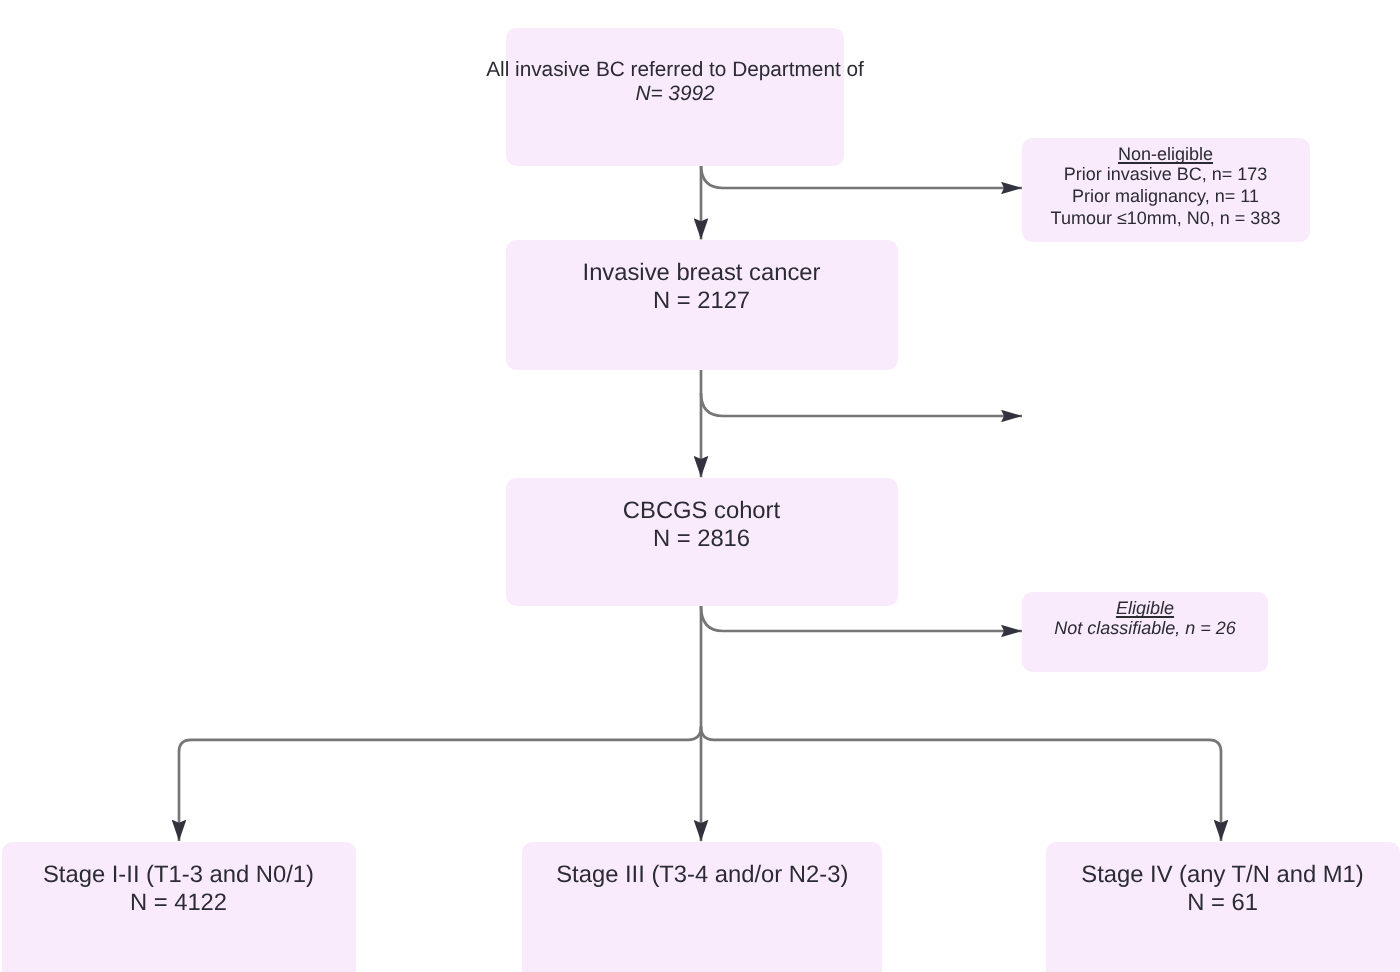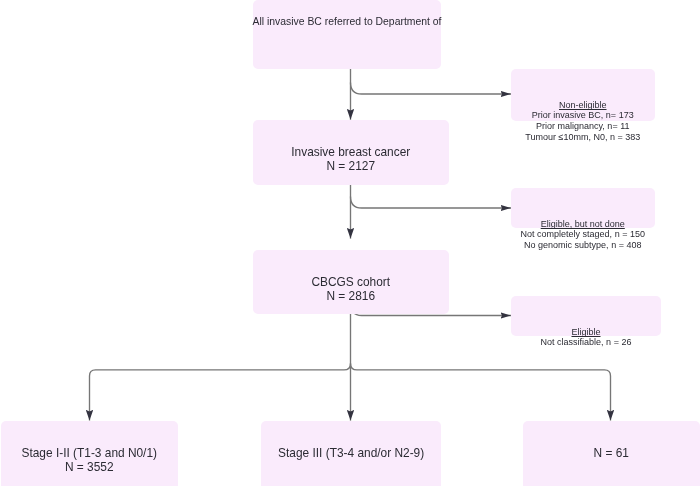--- a/index.html
+++ b/index.html
@@ -1,28 +1,28 @@
 <!DOCTYPE html>
 <html><head>
 <meta charset="utf-8">
 <title>Flowchart</title>
 <style>
   html,body{margin:0;padding:0;background:#ffffff;}
   body{-webkit-font-smoothing:antialiased;width:700px;height:486px;overflow:hidden;font-family:"Liberation Sans",sans-serif;}
   #stage{position:relative;width:700px;height:486px;}
   .node{position:absolute;background:#faebfc;border-radius:5px;display:flex;align-items:flex-start;justify-content:center;text-align:center;color:#2b2b33;box-sizing:border-box;}
   .node .txt{white-space:nowrap;position:relative;}
-  .main{font-size:11.9px;padding-top:25px;}
+  .main{font-size:11.9px;padding-top:9px;}
   .main .txt{line-height:14px;}
   .top{font-size:10.4px;padding-top:15.9px;}
   .top .txt{line-height:12.6px;}
   .side{font-size:9px;padding-top:2.5px;}
   .side .txt{line-height:10.8px;}
   svg.edges{position:absolute;left:0;top:0;width:700px;height:486px;overflow:visible;}
-  .ul{text-decoration:underline;text-decoration-skip-ink:none;-webkit-text-decoration-skip:none;text-underline-offset:0.5px;text-decoration-thickness:1px;margin-top:28px;}
+  .ul{text-decoration:underline;text-decoration-skip-ink:none;-webkit-text-decoration-skip:none;text-underline-offset:0.5px;text-decoration-thickness:1px;}
 </style>
 </head>
 <body>
 
 <div id="stage">
 
   <svg class="edges" viewBox="0 0 700 486">
     <defs>
       <marker id="ahv" markerWidth="11" markerHeight="7.4" refX="10.7" refY="3.7" orient="auto" markerUnits="userSpaceOnUse">
         <path d="M0,0 L1.6,3.7 L0,7.4 L10.7,3.7 z" fill="#333340"></path>
@@ -41,76 +41,71 @@
       <path d="M350.5,302.3 L350.5,420.6" marker-end="url(#ahv)"></path>
       <path d="M350.5,303 Q350.5,315.5 361.5,315.5 L511,315.5" marker-end="url(#ahh)"></path>
 
       <path d="M344,369.9 L95.5,369.9 Q89.5,369.9 89.5,375.9 L89.5,420.5" marker-end="url(#ahv)"></path>
       <path d="M357,369.9 L604.5,369.9 Q610.5,369.9 610.5,375.9 L610.5,420.5" marker-end="url(#ahv)"></path>
       <path d="M350.5,363.4 Q350.5,369.9 344,369.9"></path>
       <path d="M350.5,363.4 Q350.5,369.9 357,369.9"></path>
     </g>
   </svg>
 
-  <div class="node main top" style="left:253px;top:0px;width:188px;height:68.5px;">
+  <div class="node main top" style="left:253px;top:14px;width:169px;height:68.5px;">
     <div class="txt">
       <div>All invasive BC referred to Department of</div>
+      <div style="font-style:italic">N= 3992</div>
     </div>
   </div>
 
   <div class="node main" style="left:253px;top:120px;width:195.5px;height:64.7px;">
     <div class="txt">
       <div>Invasive breast cancer</div>
       <div>N = 2127</div>
     </div>
   </div>
 
-  <div class="node main" style="left:253px;top:250px;width:195.5px;height:64.4px;">
+  <div class="node main" style="left:253px;top:239px;width:195.5px;height:64.4px;">
     <div class="txt">
       <div>CBCGS cohort</div>
       <div>N = 2816</div>
     </div>
   </div>
 
   <div class="node side" style="left:511px;top:69px;width:143.5px;height:51.5px;">
     <div class="txt">
       <div class="ul">Non-eligible</div>
       <div>Prior invasive BC, n= 173</div>
       <div>Prior malignancy, n= 11</div>
       <div>Tumour ≤10mm, N0, n = 383</div>
     </div>
   </div>
 
-  <div class="node side" style="left:511px;top:188px;width:143.5px;height:39.5px;">
-    <div class="txt">
-      <div class="ul">Eligible, but not done</div>
-      <div>Not completely staged, n = 150</div>
-      <div>No genomic subtype, n = 408</div>
-    </div>
-  </div>
 
-  <div class="node side" style="left:511px;top:296px;width:150px;height:40.2px;">
+  <div class="node side" style="left:511px;top:296px;width:123px;height:40.2px;font-style:italic;">
     <div class="txt">
       <div class="ul">Eligible</div>
       <div>Not classifiable, n = 26</div>
     </div>
   </div>
 
   <div class="node main" style="left:1px;top:421.3px;width:176.5px;height:75px;">
     <div class="txt">
       <div>Stage I-II (T1-3 and N0/1)</div>
-      <div>N = 3552</div>
+      <div>N = 4122</div>
     </div>
   </div>
 
   <div class="node main" style="left:261px;top:421.3px;width:180.3px;height:75px;">
     <div class="txt">
-      <div>Stage III (T3-4 and/or N2-9)</div>
+      <div>Stage III (T3-4 and/or N2-3)</div>
     </div>
   </div>
 
   <div class="node main" style="left:523px;top:421.3px;width:176.5px;height:75px;">
     <div class="txt">
+      <div>Stage IV (any T/N and M1)</div>
       <div>N = 61</div>
     </div>
   </div>
 
 </div>
 
 </body></html>

